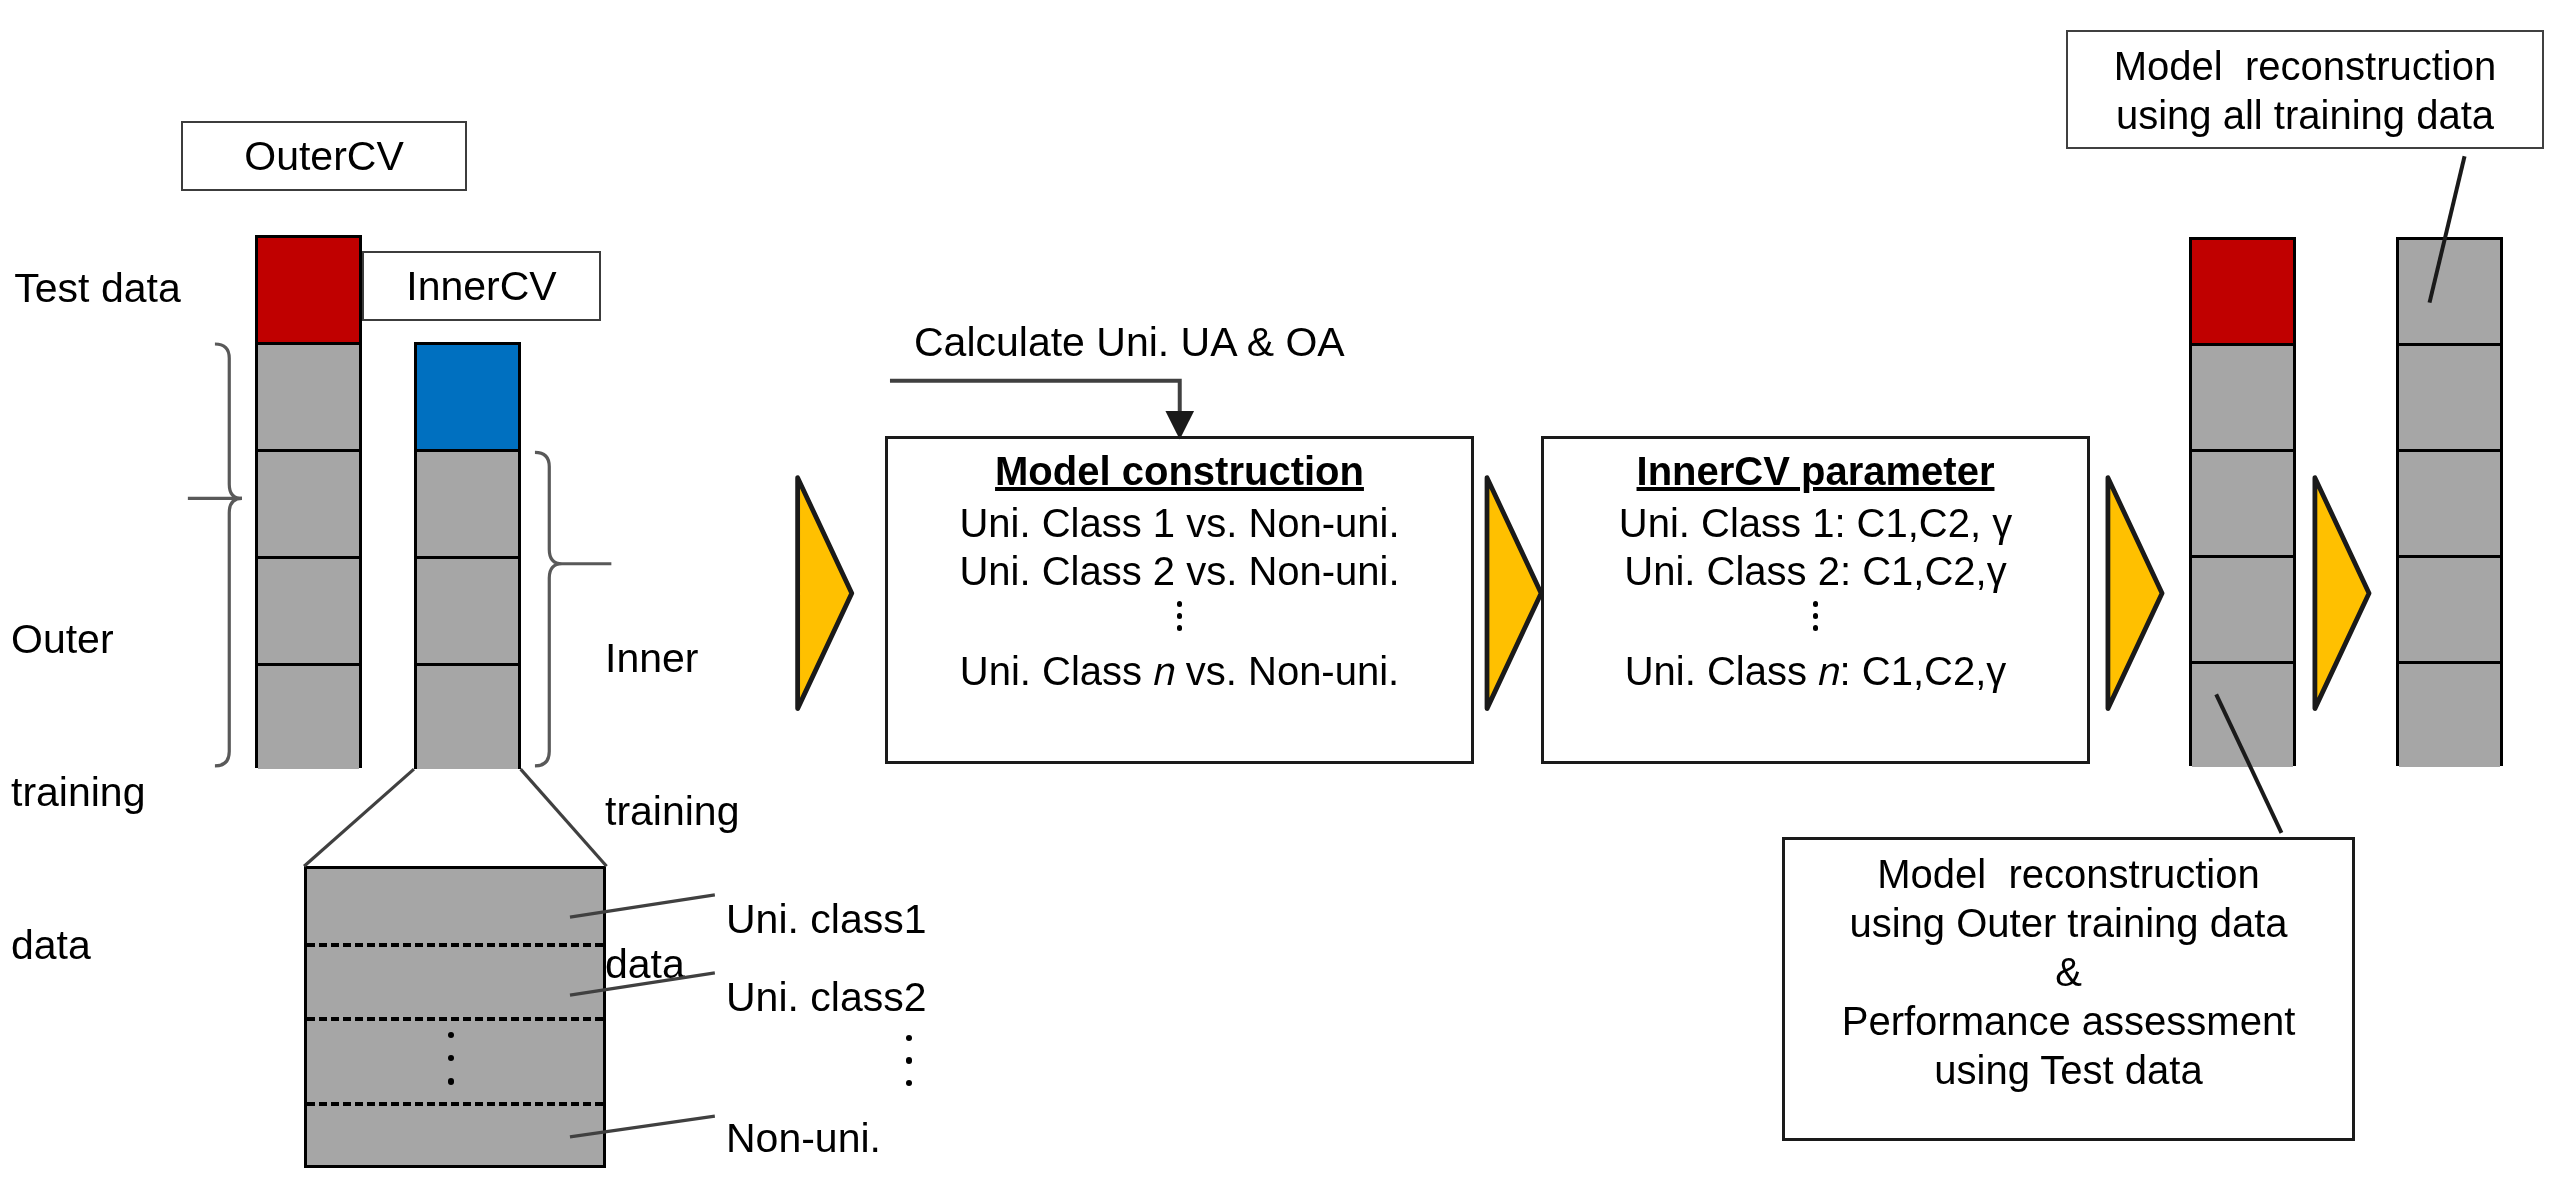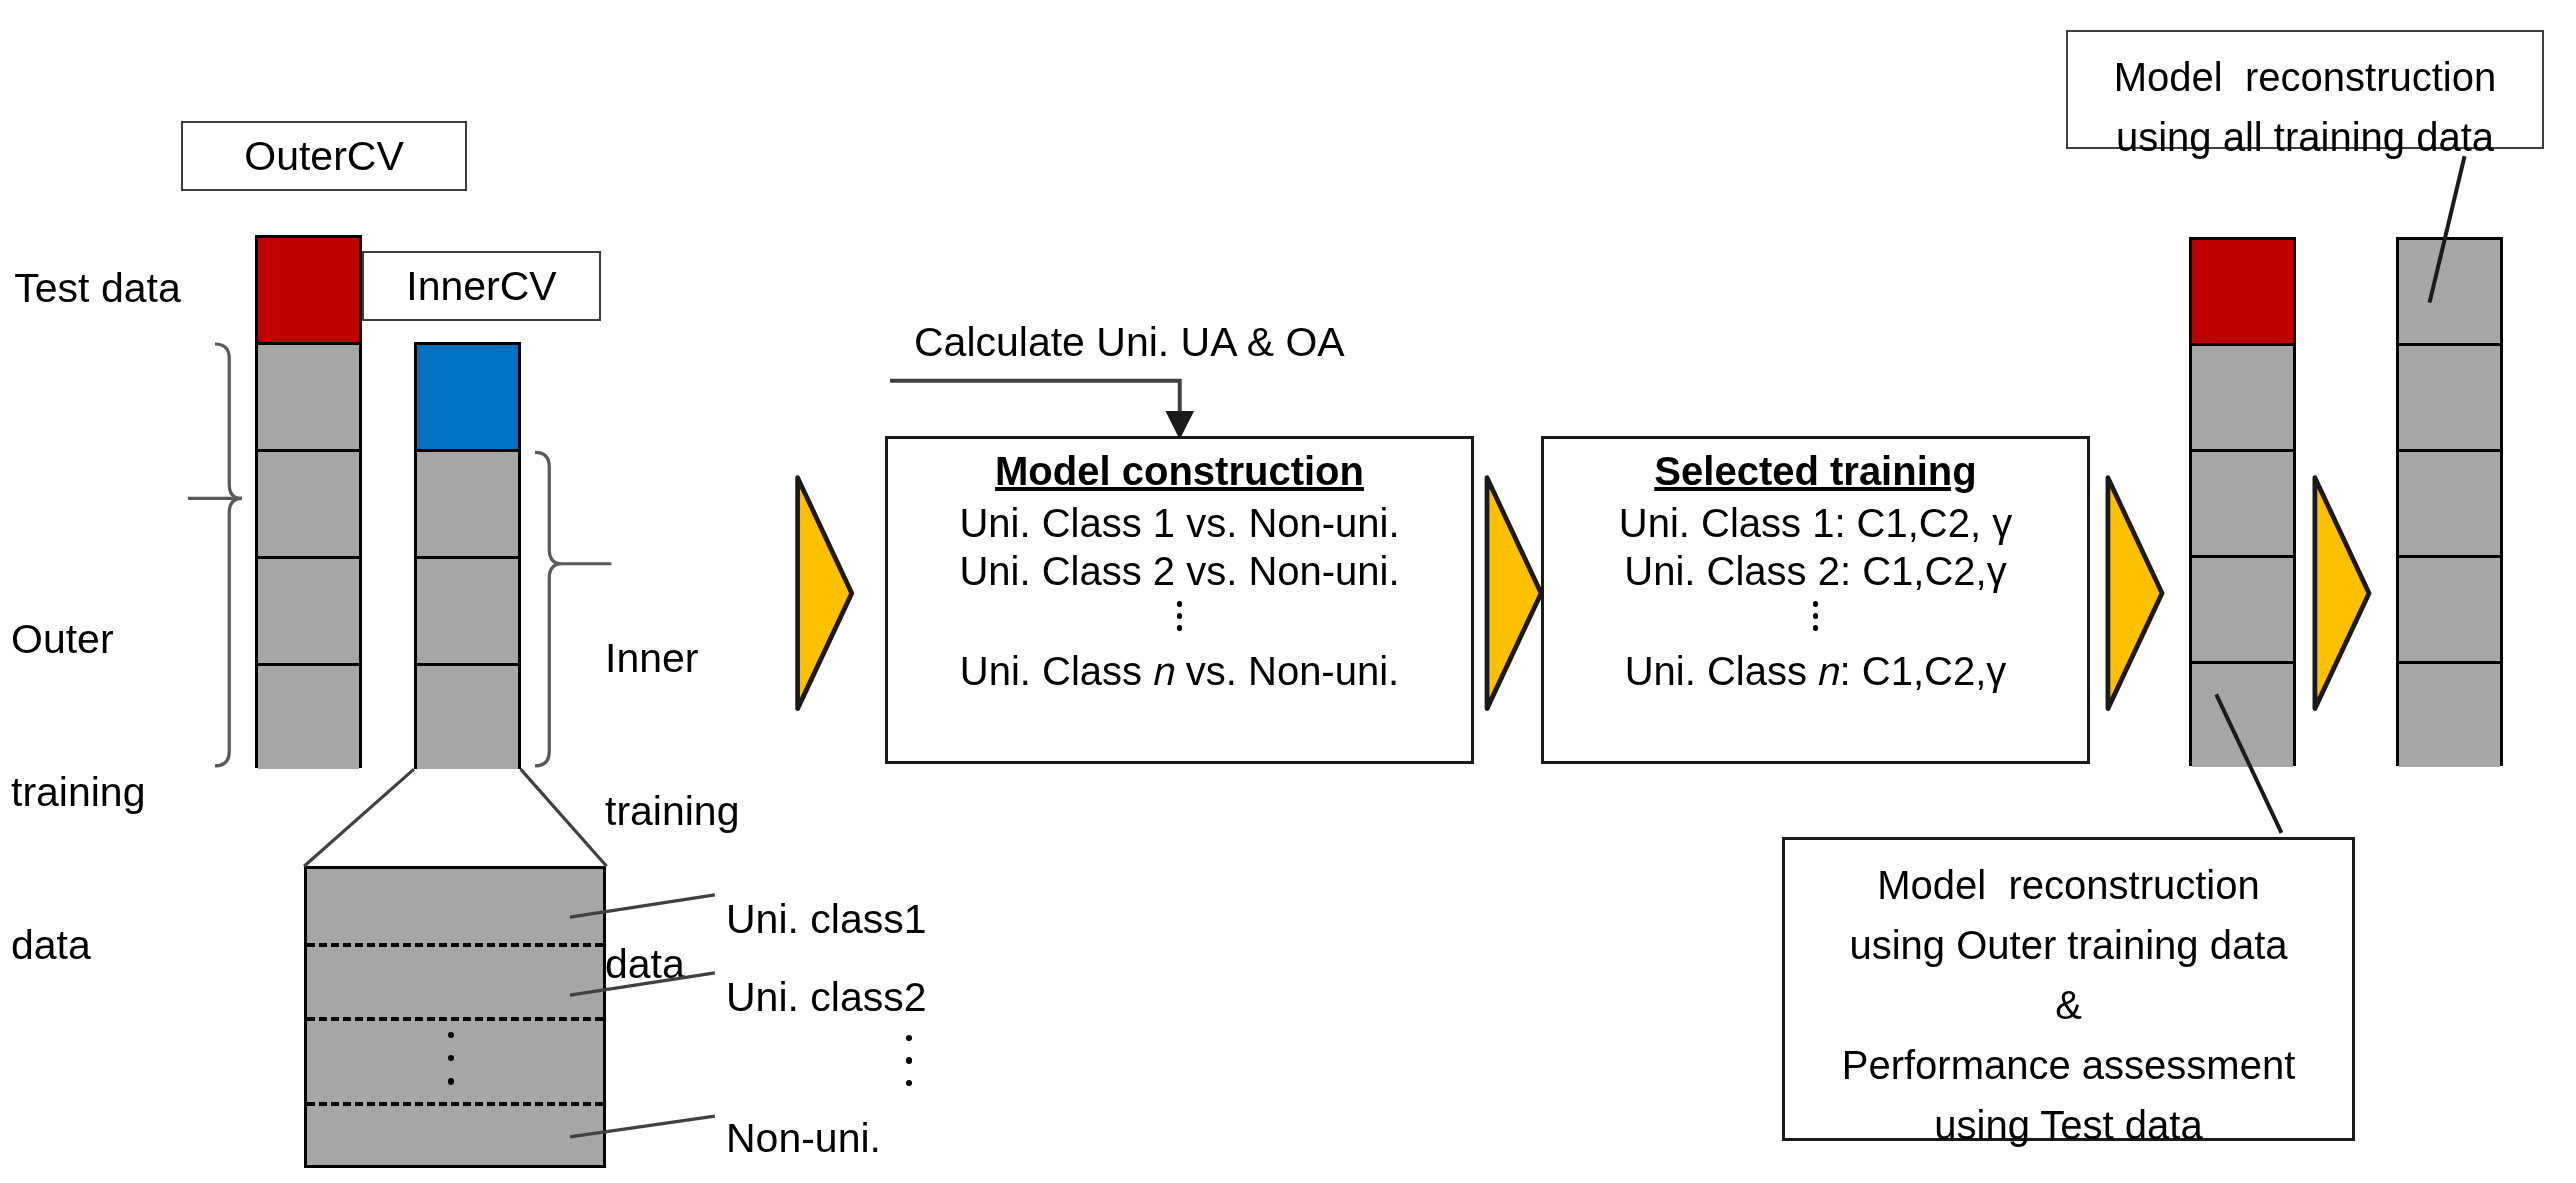--- a/index.html
+++ b/index.html
@@ -109,21 +109,20 @@
     border: 2.4px solid #404040;
     background: #ffffff;
     text-align: center;
     padding: 9.6px 12.7px;
   }
   .notebox .row {
     display: block;
     font-size: 40px;
     line-height: 49px;
     white-space: pre;
-    margin-top: 11px;
   }
   .notebox.heavy { border: 3.2px solid #1a1a1a; }
 
   
   .expl {
     box-sizing: border-box;
     border: 3.2px solid #000000;
     background: #a6a6a6;
   }
   .dash {
@@ -191,21 +190,21 @@
     <span class="row">Uni. Class 2 vs. Non-uni.</span>
     <span class="vdots">
         <i></i>
         <i></i>
         <i></i>
       </span>
     <span class="row">Uni. Class 𝑛 vs. Non-uni.</span>
   </div>
 
   <div class="abs panel" style="left:1541px; top:436px; width:549px; height:328px;">
-    <span class="head">Selected training</span>
+    <span class="head">InnerCV parameter</span>
     <span class="row">Uni. Class 1: C1,C2, γ</span>
     <span class="row">Uni. Class 2: C1,C2,γ</span>
     <span class="vdots">
         <i></i>
         <i></i>
         <i></i>
       </span>
     <span class="row">Uni. Class 𝑛: C1,C2,γ</span>
   </div>
 

